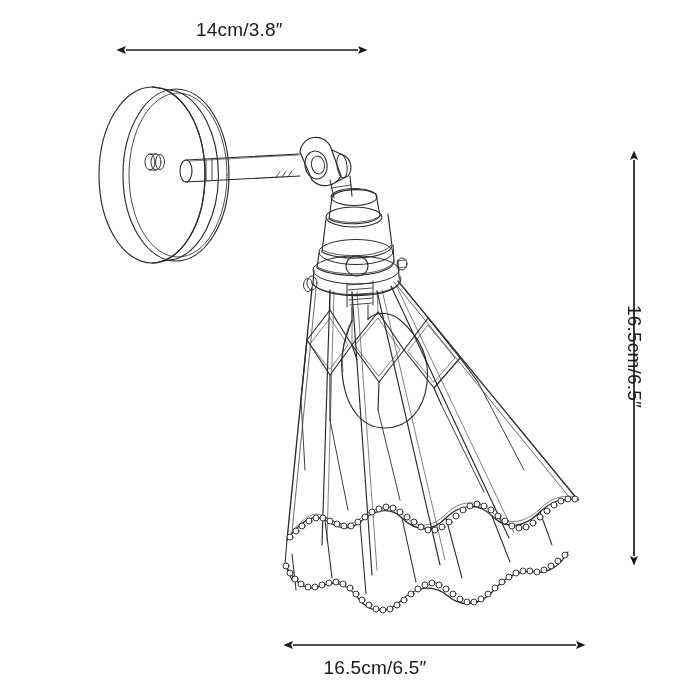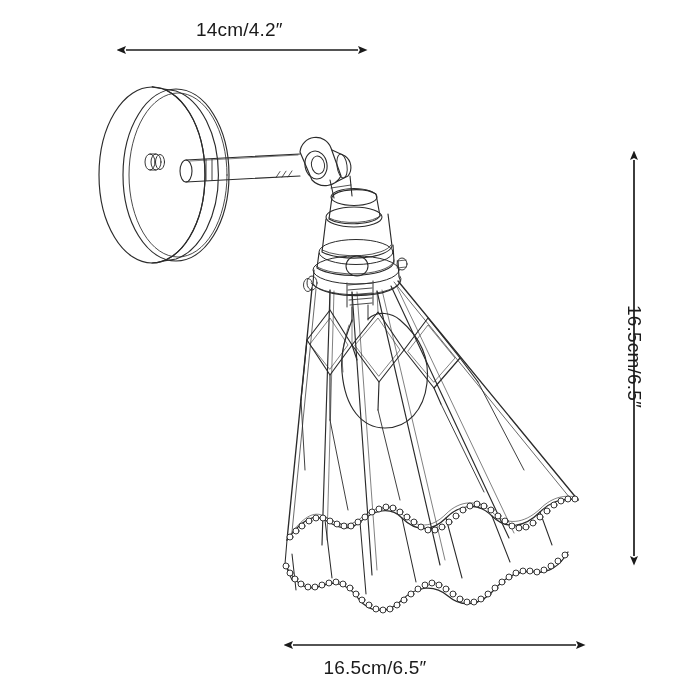--- a/index.html
+++ b/index.html
@@ -278,19 +278,19 @@
             <circle cx="537" cy="572" r="3"></circle>
           <circle cx="544" cy="570" r="3"></circle>
             <circle cx="551" cy="566" r="3"></circle>
           <circle cx="558" cy="561" r="3"></circle>
             <circle cx="565" cy="555" r="3"></circle>
         </g>
       </g>
     </g>
   </svg>
 
-  <div class="dim-label" id="label-width-top">14cm/4.2″</div>
+  <div class="dim-label" id="label-width-top">14cm/3.8″</div>
 
   <div class="dim-label" id="label-height-right">16.5cm/6.5″</div>
 
   <div class="dim-label" id="label-width-bottom">16.5cm/6.5″</div>
 
 </div>
 
 </body></html>

